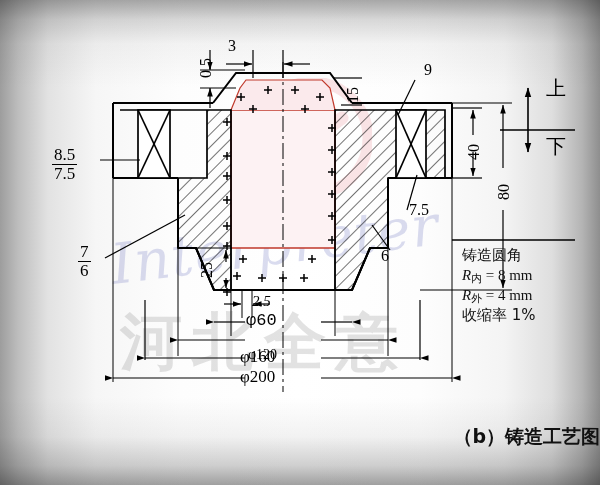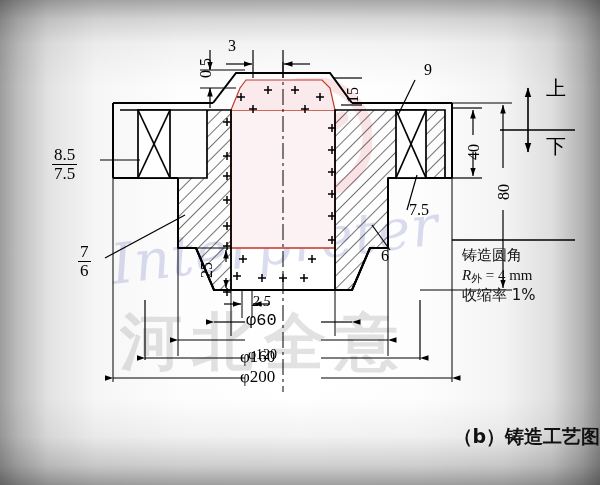--- a/index.html
+++ b/index.html
@@ -318,19 +318,20 @@
   <div class="lbl cjk" style="left:546px; top:136px; font-size:20px;">下</div>
 
   <div class="lbl" style="left:252px; top:294px; font-size:15px;font-style:italic;">2.5</div>
   <div class="lbl" style="left:246px; top:312px; font-size:17px;font-family:Liberation Mono, monospace;">φ60</div>
   <div class="lbl" style="left:248px; top:330px; font-size:14px;margin-top:18px;">φ120</div>
   <div class="lbl" style="left:240px; top:348px; font-size:17px;">φ160</div>
   <div class="lbl" style="left:240px; top:368px; font-size:17px;">φ200</div>
 
   <div class="note" style="left:462px; top:246px; font-size:15px;">
     <div class="cjk">铸造圆角</div>
+    <div><span class="ital">R</span><span class="cjk sub">内</span> <span>= 8 mm</span></div>
     <div><span class="ital">R</span><span class="cjk sub">外</span> <span>= 4 mm</span></div>
     <div class="cjk">收缩率 1%</div>
   </div>
 
   <div id="caption" class="cjk" style="top:424px; font-size:19px;">（b）铸造工艺图</div>
 
 </div>
 
 </body></html>

